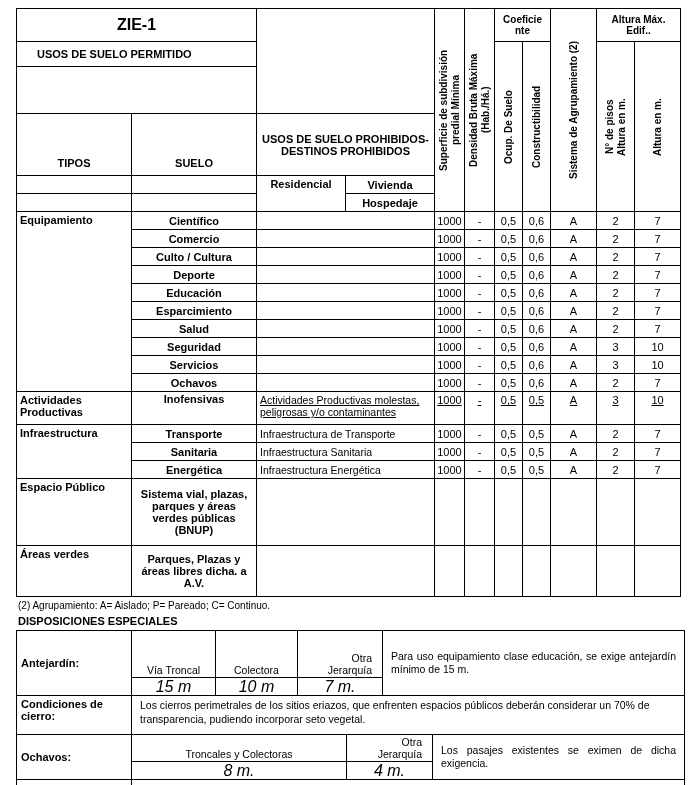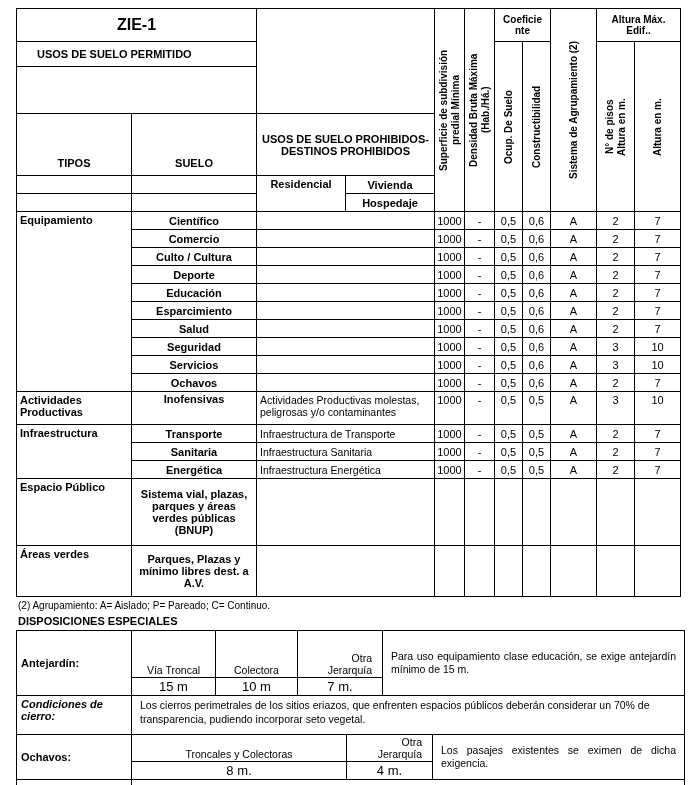--- a/index.html
+++ b/index.html
@@ -27,42 +27,42 @@
   .rtall{height:142px;}
   .rmid{height:128px;}
   .rl{display:block;}
 
   td.tipo{font-weight:bold;text-align:left;vertical-align:top;padding:2px 3px;}
   td.clase{font-weight:bold;text-align:center;}
   td.proh{text-align:left;font-size:10.5px;padding:1px 3px;vertical-align:middle;}
   td.val{text-align:center;}
   tr.std td{height:15px;}
   tr.ap td{height:28px;vertical-align:top;}
-  tr.ap td.val,tr.ap td.proh{padding-top:2px;}
+  tr.ap td.val,tr.ap td.proh{padding-top:2px;text-decoration:underline;}
   tr.ep td{height:62px;}
   tr.av td{height:46px;}
 
   
   .footnote{font-size:10px;margin:3px 0 4px 2px;}
   .secheading{font-size:11px;font-weight:bold;margin:2px 0 3px 2px;}
 
   
   table.disp{width:668px;}
   td.dlabel{font-weight:bold;vertical-align:middle;padding:2px 6px 2px 4px;}
-  td.dlabel.top{vertical-align:top;font-style:italic;}
+  td.dlabel.top{vertical-align:top;}
   td.dcontent{padding:0;}
   .cflex{display:flex;align-items:stretch;}
   .mini{display:grid;border-right:1px solid #000;}
   .mini3{grid-template-columns:84px 82px 84px;grid-template-rows:1fr 17px;}
   .mini2{grid-template-columns:215px 85px;grid-template-rows:1fr 17px;}
   .mh{border-right:1px solid #000;border-bottom:1px solid #000;display:flex;
       align-items:flex-end;justify-content:center;text-align:right;
       font-size:10.5px;padding:1px 10px;line-height:1.15;}
   .mv{border-right:1px solid #000;display:flex;align-items:center;
-      justify-content:center;font-size:13px;}
+      justify-content:center;font-size:16px;font-style:italic;}
   .mh.last,.mv.last{border-right:none;}
   .note{flex:1;align-self:center;padding:2px 8px;font-size:10.5px;
         text-align:justify;line-height:1.25;}
   .dtext{font-size:10.5px;padding:2px 6px;line-height:1.3;}
   .dtext.center{text-align:center;padding:4px 6px;}
 </style>
 </head>
 <body>
 
 <div class="page">
@@ -304,21 +304,21 @@
       <td class="val"></td>
       <td class="val"></td>
       <td class="val"></td>
       <td class="val"></td>
       <td class="val"></td>
       <td class="val"></td>
     </tr>
 
     <tr class="av">
       <td class="tipo">Áreas verdes</td>
-      <td class="clase">Parques, Plazas y mínimo libres dest. a A.V.</td>
+      <td class="clase">Parques, Plazas y áreas libres dicha. a A.V.</td>
       <td class="proh" colspan="2"></td>
       <td class="val"></td>
       <td class="val"></td>
       <td class="val"></td>
       <td class="val"></td>
       <td class="val"></td>
       <td class="val"></td>
       <td class="val"></td>
     </tr>
   </tbody>

